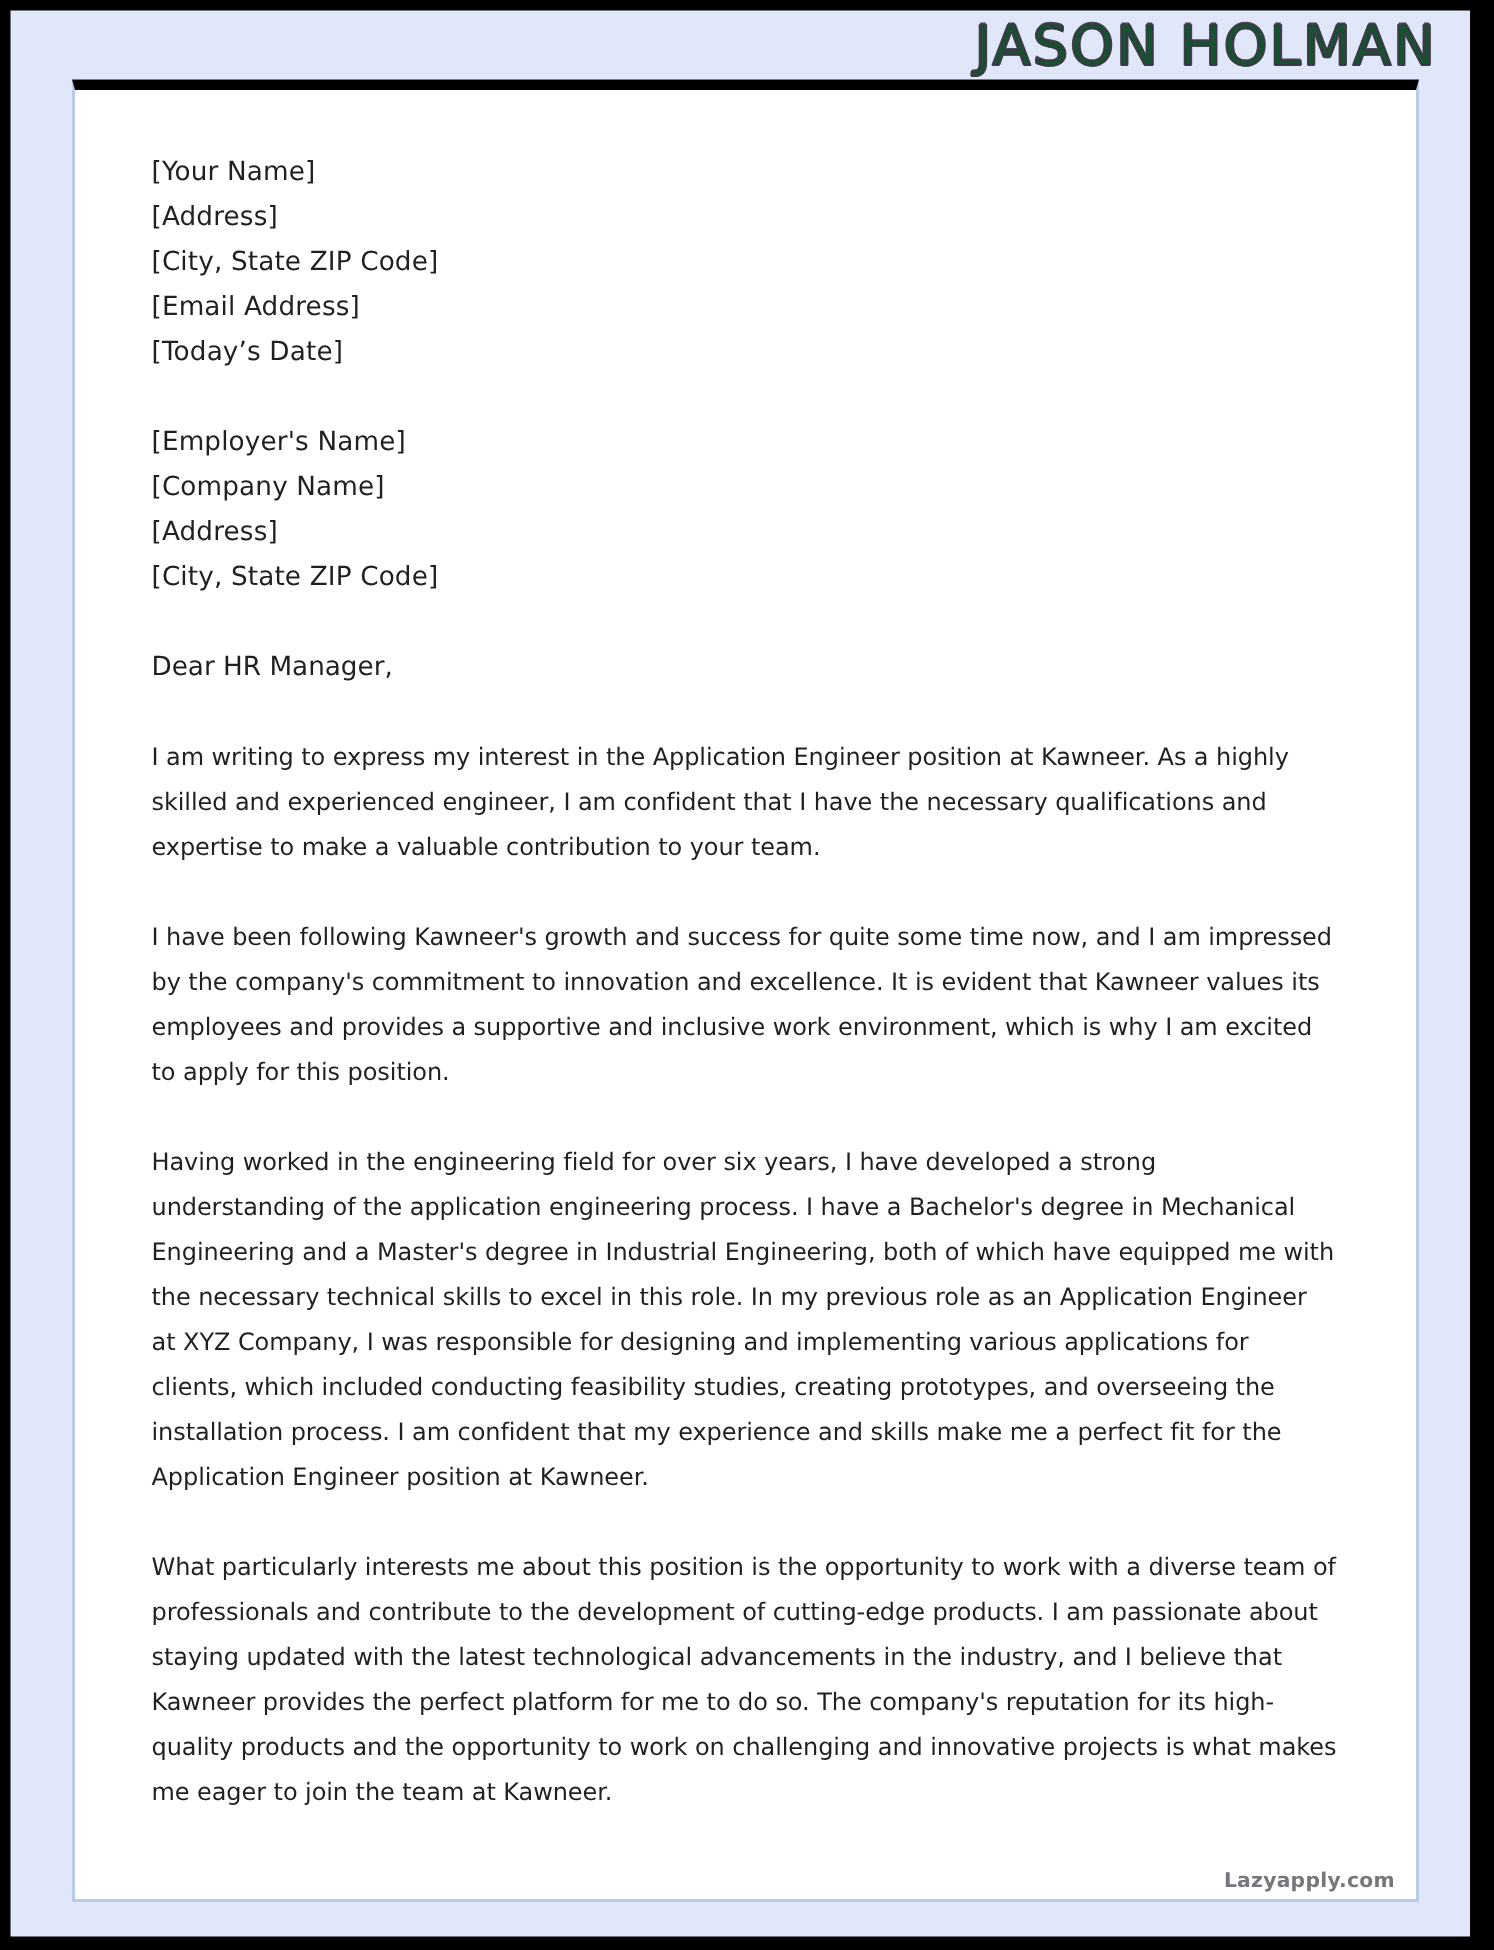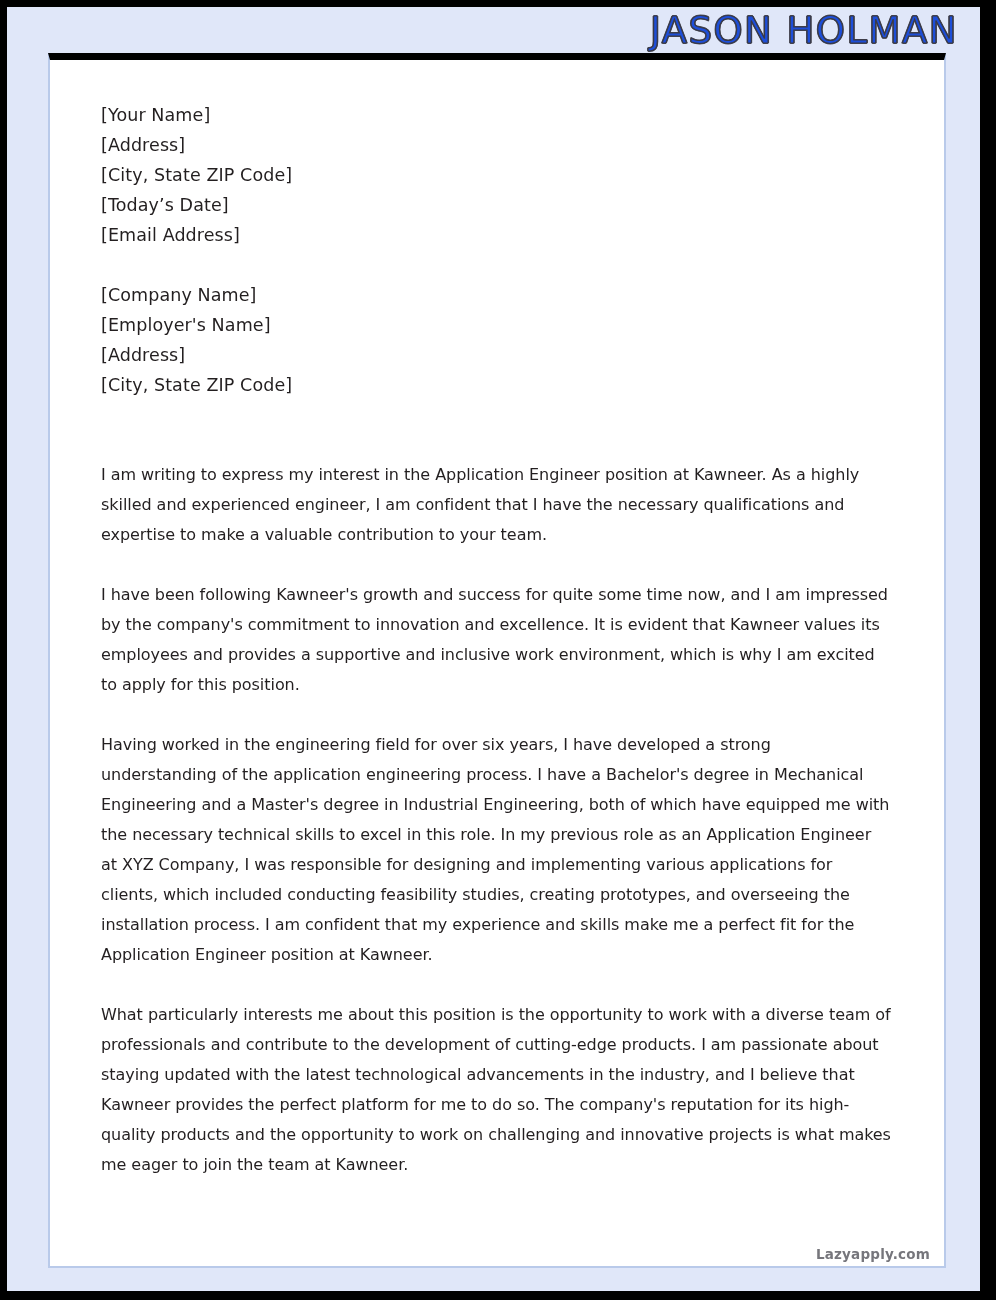--- a/index.html
+++ b/index.html
@@ -38,21 +38,21 @@
     align-items: center;
     justify-content: flex-end;
     padding-right: 22px;
   }
   .name-title {
     font-family: "DejaVu Sans", "Liberation Sans", sans-serif;
     font-size: 37px;
     font-weight: 400;
     letter-spacing: 1.5px;
     line-height: 1;
-    color: #1d4ed8;
+    color: #14532d;
     -webkit-text-stroke: 1.2px #3a3a46;
     text-shadow:
       -1px 0 0 #4a4a56,
        1px 0 0 #4a4a56,
        0 -1px 0 #4a4a56,
        0  1px 0 #4a4a56;
     white-space: nowrap;
     user-select: none;
   }
 
@@ -128,35 +128,36 @@
     <div class="name-title">JASON HOLMAN</div>
   </div>
 
   <div class="letter-card">
     <div class="letter-inner">
 
       <div class="addr-block">
         <div class="line">[Your Name]</div>
         <div class="line">[Address]</div>
         <div class="line">[City, State ZIP Code]</div>
+        <div class="line">[Email Address]</div>
         <div class="line">[Today’s Date]</div>
-        <div class="line">[Email Address]</div>
       </div>
 
       <div class="block-gap"></div>
 
       <div class="addr-block">
+        <div class="line">[Employer's Name]</div>
         <div class="line">[Company Name]</div>
-        <div class="line">[Employer's Name]</div>
         <div class="line">[Address]</div>
         <div class="line">[City, State ZIP Code]</div>
       </div>
 
       <div class="block-gap"></div>
 
+      <div class="salutation">Dear HR Manager,</div>
 
       <div class="para-gap"></div>
 
       <p class="para">I am writing to express my interest in the Application Engineer position at Kawneer. As a highly skilled and experienced engineer, I am confident that I have the necessary qualifications and expertise to make a valuable contribution to your team.</p>
 
       <div class="para-gap"></div>
 
       <p class="para">I have been following Kawneer's growth and success for quite some time now, and I am impressed by the company's commitment to innovation and excellence. It is evident that Kawneer values its employees and provides a supportive and inclusive work environment, which is why I am excited to apply for this position.</p>
 
       <div class="para-gap"></div>

